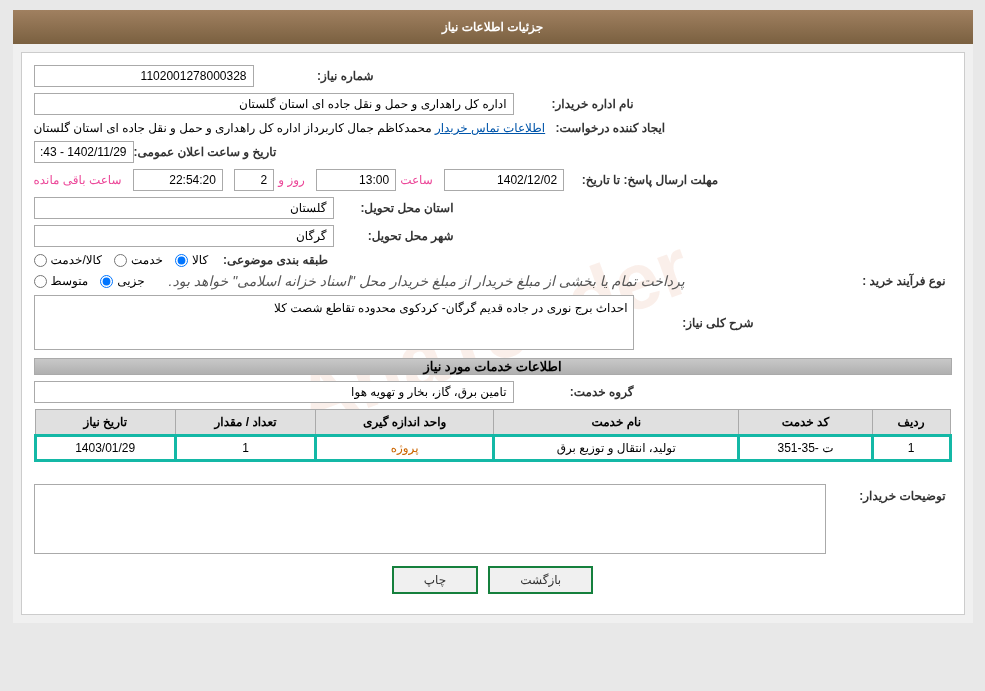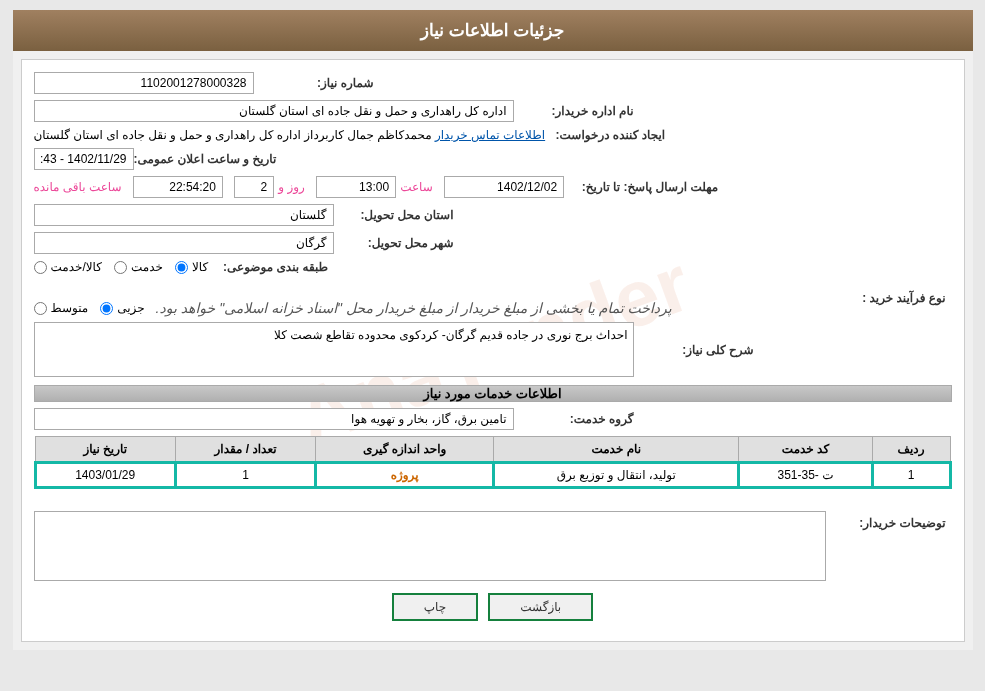--- a/index.html
+++ b/index.html
@@ -16,21 +16,21 @@
     }
     .page-container {
       width: 960px;
       background: #f0f0f0;
     }
     .header-bar {
       background: linear-gradient(to bottom, #a08060, #7a6040);
       color: white;
       text-align: center;
       padding: 10px 0;
-      font-size: 17px;
+      font-size: 12px;
       font-weight: bold;
       letter-spacing: 1px;
     }
     .content-area {
       background: white;
       margin: 8px;
       padding: 12px;
       border: 1px solid #ccc;
     }
     .form-row {
@@ -139,21 +139,20 @@
     .services-table td {
       border: 3px solid #14b8a6;
       padding: 4px 8px;
       text-align: center;
     }
     .services-table tr:nth-child(even) td {
       background: #f8f8f8;
     }
     .orange-text {
       color: #cc6600;
-      font-weight: bold;
     }
     .buyer-desc-row {
       display: flex;
       align-items: flex-start;
       margin-top: 22px;
     }
     .buyer-desc-label {
       color: #333;
       font-weight: bold;
       min-width: 120px;
@@ -294,21 +293,21 @@
           </div>
           <div class="radio-item">
             <span>کالا</span>
             <input type="radio" name="category" checked="" style="">
           </div>
         </div>
       </div>
 
       <div class="form-row">
         <span class="label">نوع فرآیند خرید :</span>
-        <div style="display:flex; align-items:center; gap:11px; flex-direction:row-reverse; flex:1;margin-top:20px;">
+        <div style="display:flex; align-items:center; gap:24px; flex-direction:row-reverse; flex:1;">
           <div class="radio-group">
             <div class="radio-item">
               <span>متوسط</span>
               <input type="radio" name="purchase_type" style="">
             </div>
             <div class="radio-item">
               <span>جزیی</span>
               <input type="radio" name="purchase_type" checked="" style="">
             </div>
           </div>

